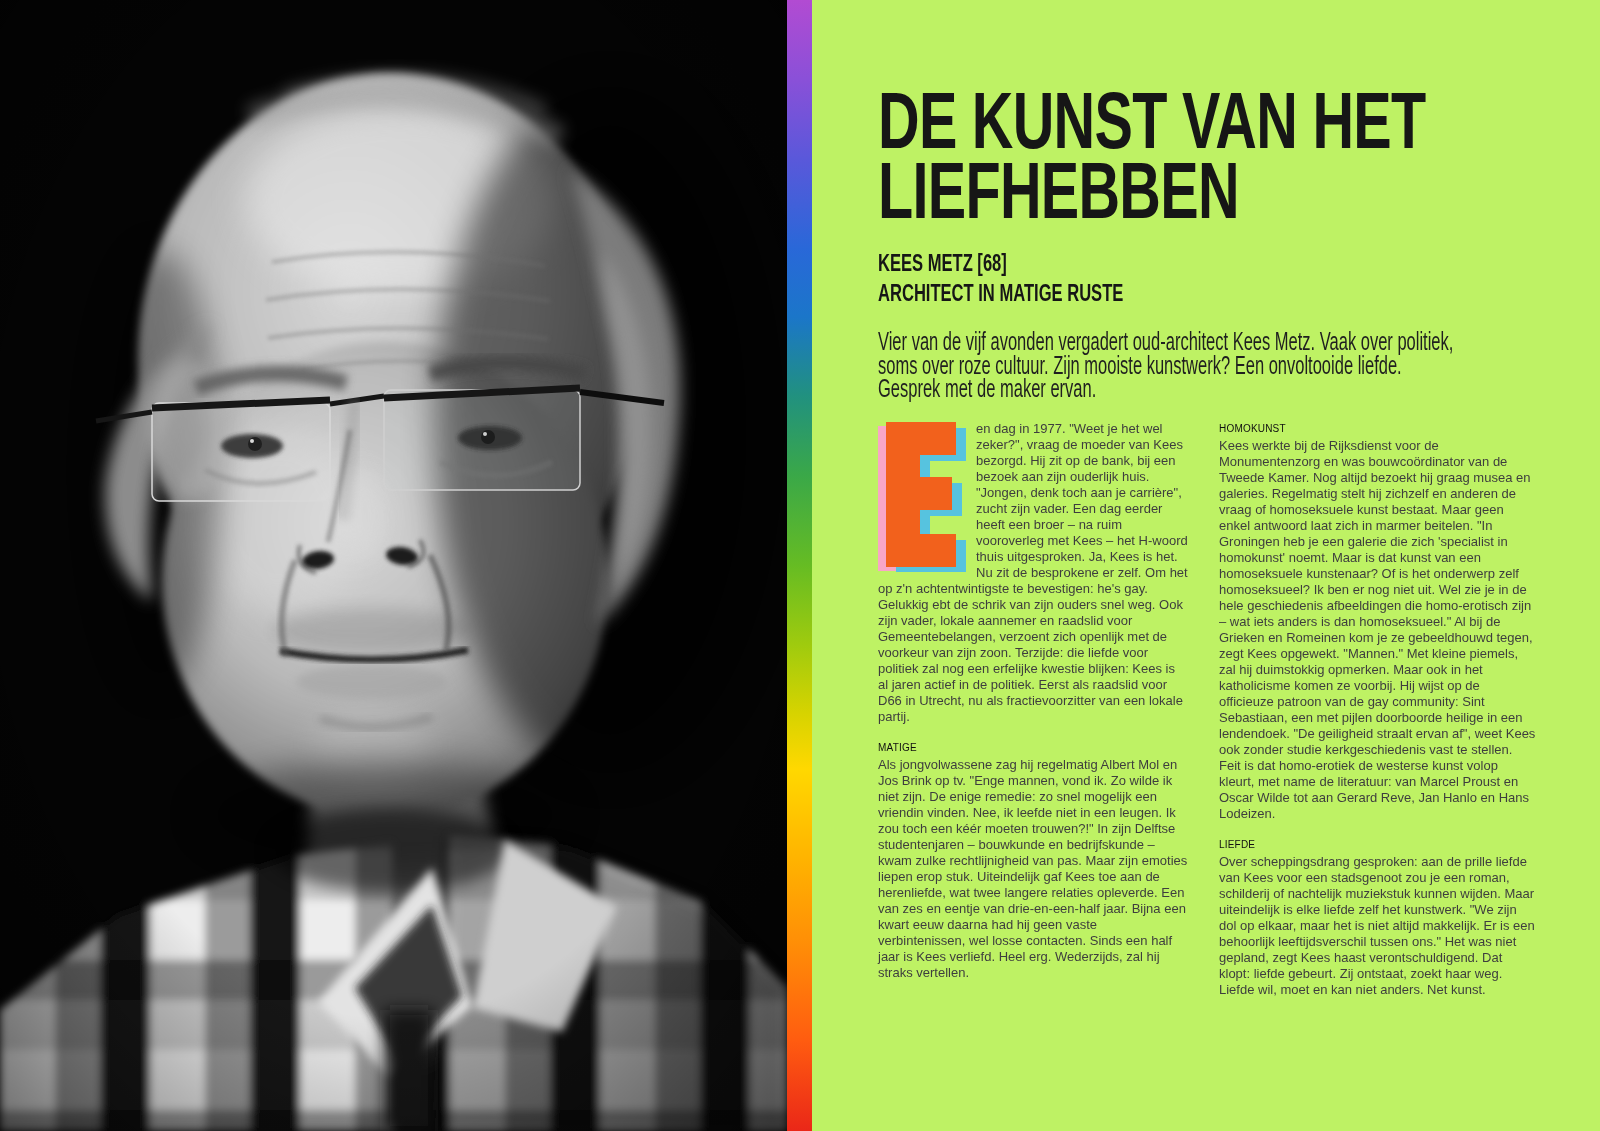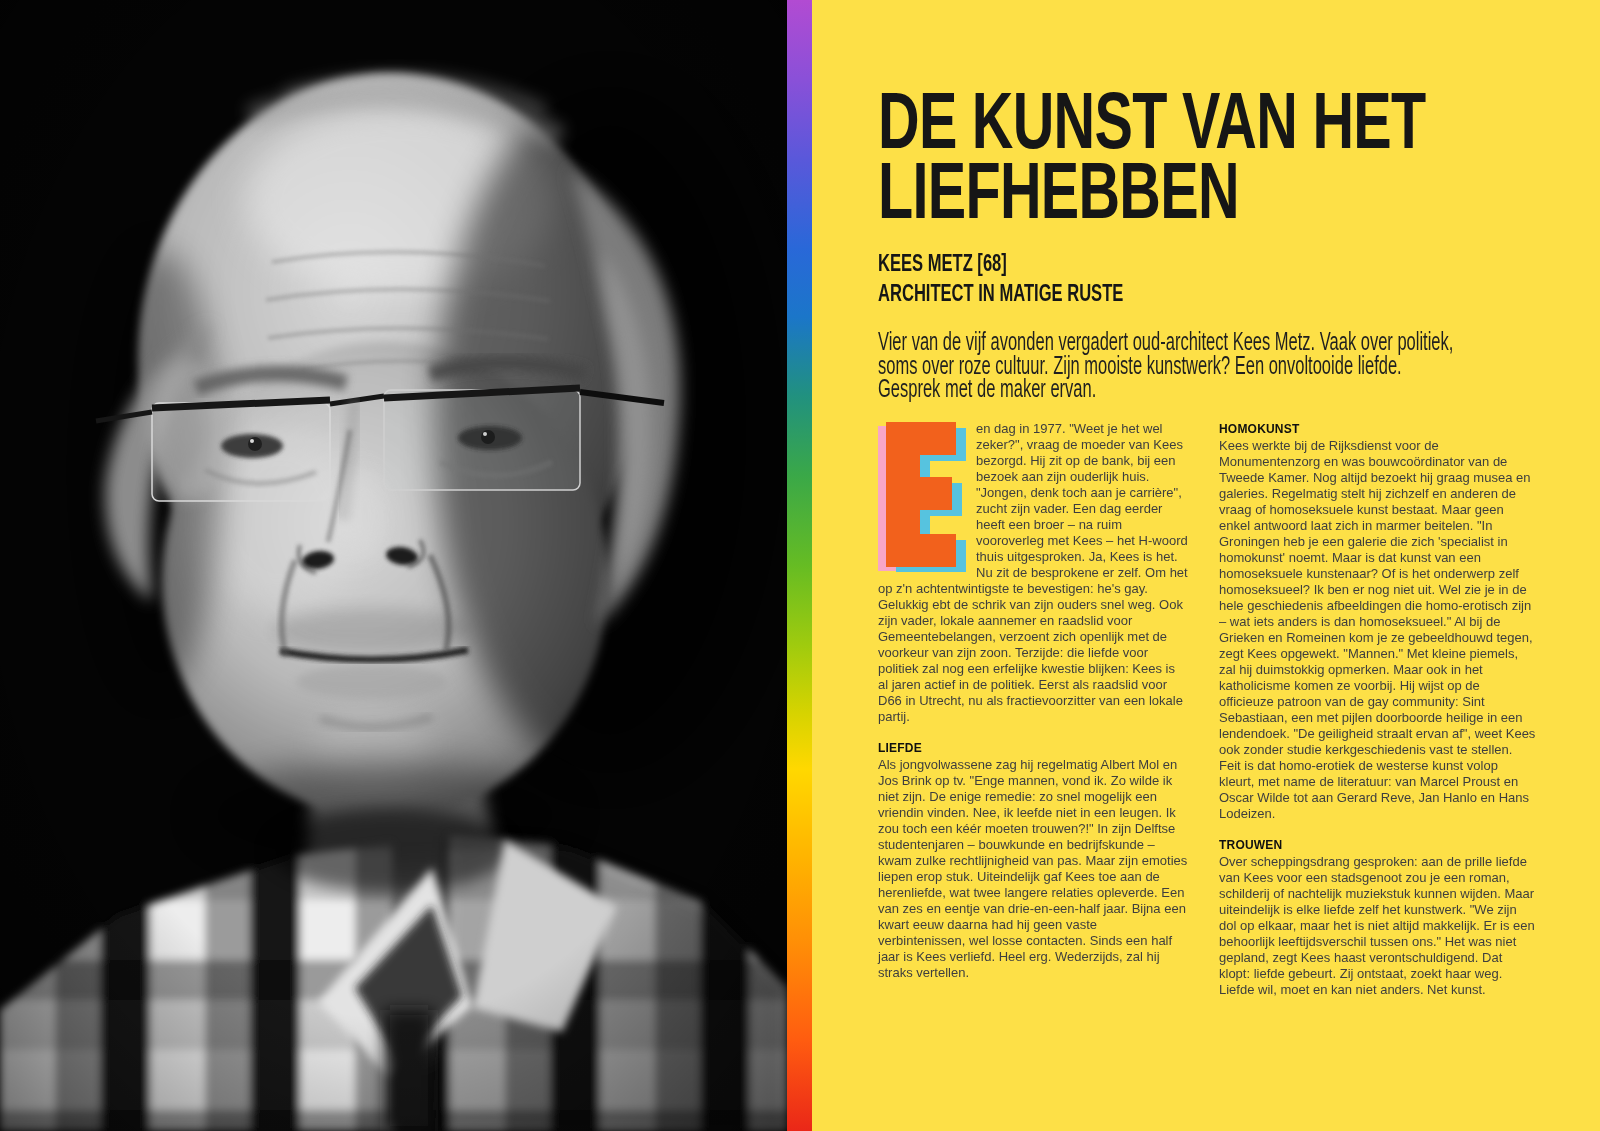--- a/index.html
+++ b/index.html
@@ -9,21 +9,21 @@
   }
   .pane{position:absolute;top:0;height:1131px;}
   .photo-pane{left:0;width:787px;background:#000;overflow:hidden;}
   .rainbow-stripe{
     left:787px;width:25px;
     background:linear-gradient(180deg,
       #b24bd2 0%, #8a50d8 7%, #5a58da 14%, #2968d8 22%, #1b76c9 28%,
       #21917f 35%, #3aa848 42%, #66bc23 50%, #9fcb0e 57%, #d6d300 63%,
       #ffd800 68%, #ffb300 76%, #ff8b07 84%, #ff5c10 92%, #ea2718 100%);
   }
-  .content-pane{left:812px;width:788px;background:#fde047;}
+  .content-pane{left:812px;width:788px;background:#bef264;}
 
   .article-title{
     position:absolute;left:66px;top:86px;margin:0;
     font-weight:bold;font-size:80px;line-height:70px;color:#161616;
     letter-spacing:-1px;white-space:nowrap;
     transform:scaleX(0.72);transform-origin:left top;
   }
   .article-subtitle{
     position:absolute;left:66px;top:248px;
     font-weight:bold;font-size:24px;line-height:30px;color:#161616;
@@ -33,21 +33,21 @@
     position:absolute;left:66px;top:330px;
     font-size:25px;line-height:23.5px;color:#1f1f1f;
     white-space:nowrap;transform:scaleX(0.66);transform-origin:left top;
   }
   .columns{position:absolute;left:66px;top:421px;width:660px;}
   .col{position:absolute;top:0;}
   .col1{left:0;width:310px;}
   .col2{left:341px;width:317px;}
   .body-p{font-size:13px;line-height:16px;color:#3e3e3e;margin:0;}
   .section-h{
-    font-size:12px;line-height:16px;font-weight:bold;color:#101010;
+    font-size:10px;line-height:16px;font-weight:normal;color:#101010;
     margin:15px 0 1px 0;letter-spacing:0.2px;
   }
   .col2 .section-h.first{margin-top:0;}
   .it{}
   .dropbox{float:left;width:92px;height:150px;margin:1px 6px 0 0;}
 </style>
 </head>
 <body>
 
 <div class="pane photo-pane">
@@ -209,25 +209,25 @@
     <div class="col col1">
       <p class="body-p">
         <span class="dropbox">
           <svg width="92" height="150" viewBox="0 0 92 150" aria-hidden="true">
             <path d="M0,4 H70 V37 H34 V59 H66 V92 H34 V116 H70 V149 H0 Z" fill="#f8a6c6"></path>
             <path d="M18,6 H88 V39 H52 V61 H84 V94 H52 V118 H88 V151 H18 Z" fill="#56c3df"></path>
             <path d="M8,0 H78 V33 H42 V55 H74 V88 H42 V112 H78 V145 H8 Z" fill="#f2611c"></path>
           </svg>
         </span><span>en dag in 1977. "Weet je het wel zeker?", vraag de moeder van Kees bezorgd. Hij zit op de bank, bij een bezoek aan zijn ouderlijk huis. "Jongen, denk toch aan je carrière", zucht zijn vader. Een dag eerder heeft een broer – na ruim vooroverleg met Kees – het H-woord thuis uitgesproken. Ja, Kees is het. Nu zit de besprokene er zelf. Om het op z'n achtentwintigste te bevestigen: he's gay. Gelukkig ebt de schrik van zijn ouders snel weg. Ook zijn vader, lokale aannemer en raadslid voor Gemeentebelangen, verzoent zich openlijk met de voorkeur van zijn zoon. Terzijde: die liefde voor politiek zal nog een erfelijke kwestie blijken: Kees is al jaren actief in de politiek. Eerst als raadslid voor D66 in Utrecht, nu als fractievoorzitter van een lokale partij.</span>
       </p>
-      <h3 class="section-h">LIEFDE</h3>
+      <h3 class="section-h">MATIGE</h3>
       <p class="body-p">Als jongvolwassene zag hij regelmatig Albert Mol en Jos Brink op tv. "Enge mannen, vond ik. Zo wilde ik niet zijn. De enige remedie: zo snel mogelijk een vriendin vinden. Nee, ik leefde niet in een leugen. Ik zou toch een kéér moeten trouwen?!" In zijn Delftse studentenjaren – bouwkunde en bedrijfskunde – kwam zulke rechtlijnigheid van pas. Maar zijn emoties liepen erop stuk. Uiteindelijk gaf Kees toe aan de herenliefde, wat twee langere relaties opleverde. Een van zes en eentje van drie-en-een-half jaar. Bijna een kwart eeuw daarna had hij geen vaste verbintenissen, wel losse contacten. Sinds een half jaar is Kees verliefd. Heel erg. Wederzijds, zal hij straks vertellen.</p>
     </div>
 
     <div class="col col2">
       <h3 class="section-h first">HOMOKUNST</h3>
       <p class="body-p"><span>Kees werkte bij de Rijksdienst voor de Monumentenzorg en was bouwcoördinator van de Tweede Kamer. Nog altijd bezoekt hij graag musea en galeries. Regelmatig stelt hij zichzelf en anderen de vraag of homoseksuele kunst bestaat. Maar geen enkel antwoord laat zich in marmer beitelen. "In Groningen heb je een galerie die zich 'specialist in homokunst' noemt. Maar is dat kunst van een homoseksuele kunstenaar? Of is het onderwerp </span><span class="it">zelf</span><span> homoseksueel? Ik ben er nog niet uit. Wel zie je in de hele geschiedenis afbeeldingen die homo-erotisch zijn – wat iets anders is dan homoseksueel." Al bij de Grieken en Romeinen kom je ze gebeeldhouwd tegen, zegt Kees opgewekt. "Mannen." Met kleine piemels, zal hij duimstokkig opmerken. Maar ook in het katholicisme komen ze voorbij. Hij wijst op de officieuze patroon van de gay community: Sint Sebastiaan, een met pijlen doorboorde heilige in een lendendoek. "De geiligheid straalt ervan af", weet Kees ook zonder studie kerkgeschiedenis vast te stellen. Feit is dat homo-erotiek de westerse kunst volop kleurt, met name de literatuur: van Marcel Proust en Oscar Wilde tot aan Gerard Reve, Jan Hanlo en Hans Lodeizen.</span></p>
-      <h3 class="section-h">TROUWEN</h3>
+      <h3 class="section-h">LIEFDE</h3>
       <p class="body-p"><span>Over scheppingsdrang gesproken: aan de prille liefde van Kees voor een stadsgenoot zou je een roman, schilderij of nachtelijk muziekstuk kunnen wijden. Maar uiteindelijk is elke liefde </span><span class="it">zelf</span><span> het kunstwerk. "We zijn dol op elkaar, maar het is niet altijd makkelijk. Er is een behoorlijk leeftijdsverschil tussen ons." Het was niet gepland, zegt Kees haast verontschuldigend. Dat klopt: liefde gebeurt. Zij ontstaat, zoekt haar weg. Liefde wil, moet en kan niet anders. Net kunst.</span></p>
     </div>
 
   </div>
 </div>
 
 </body></html>

